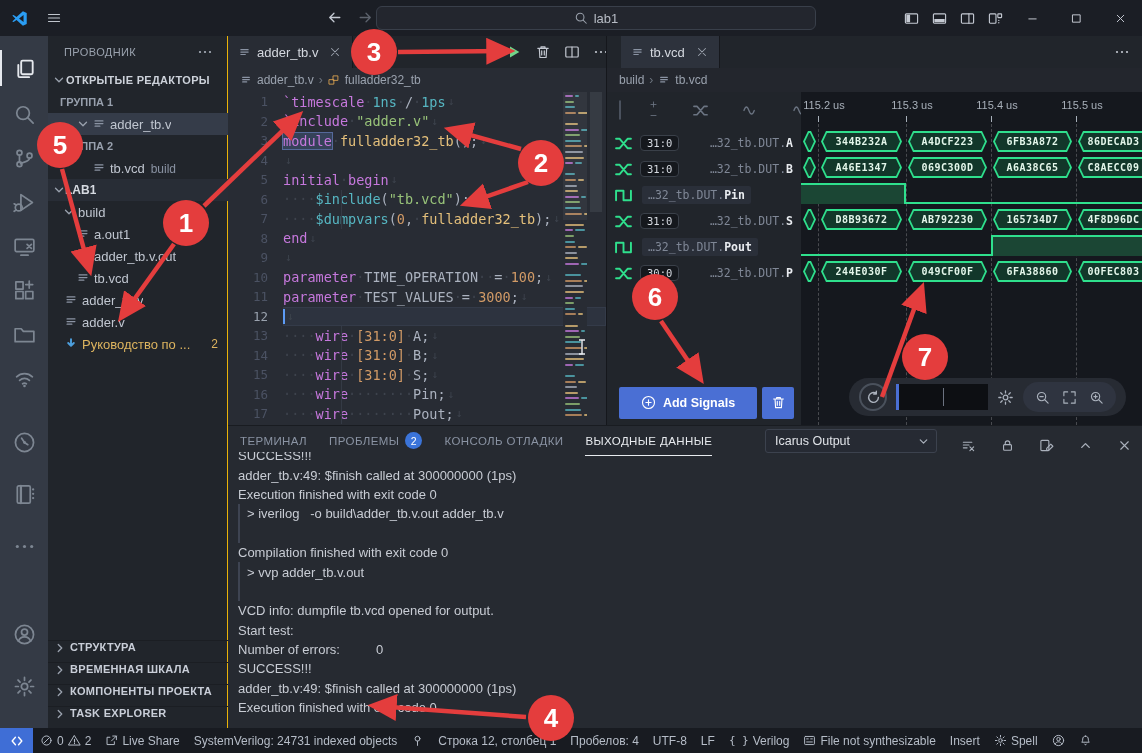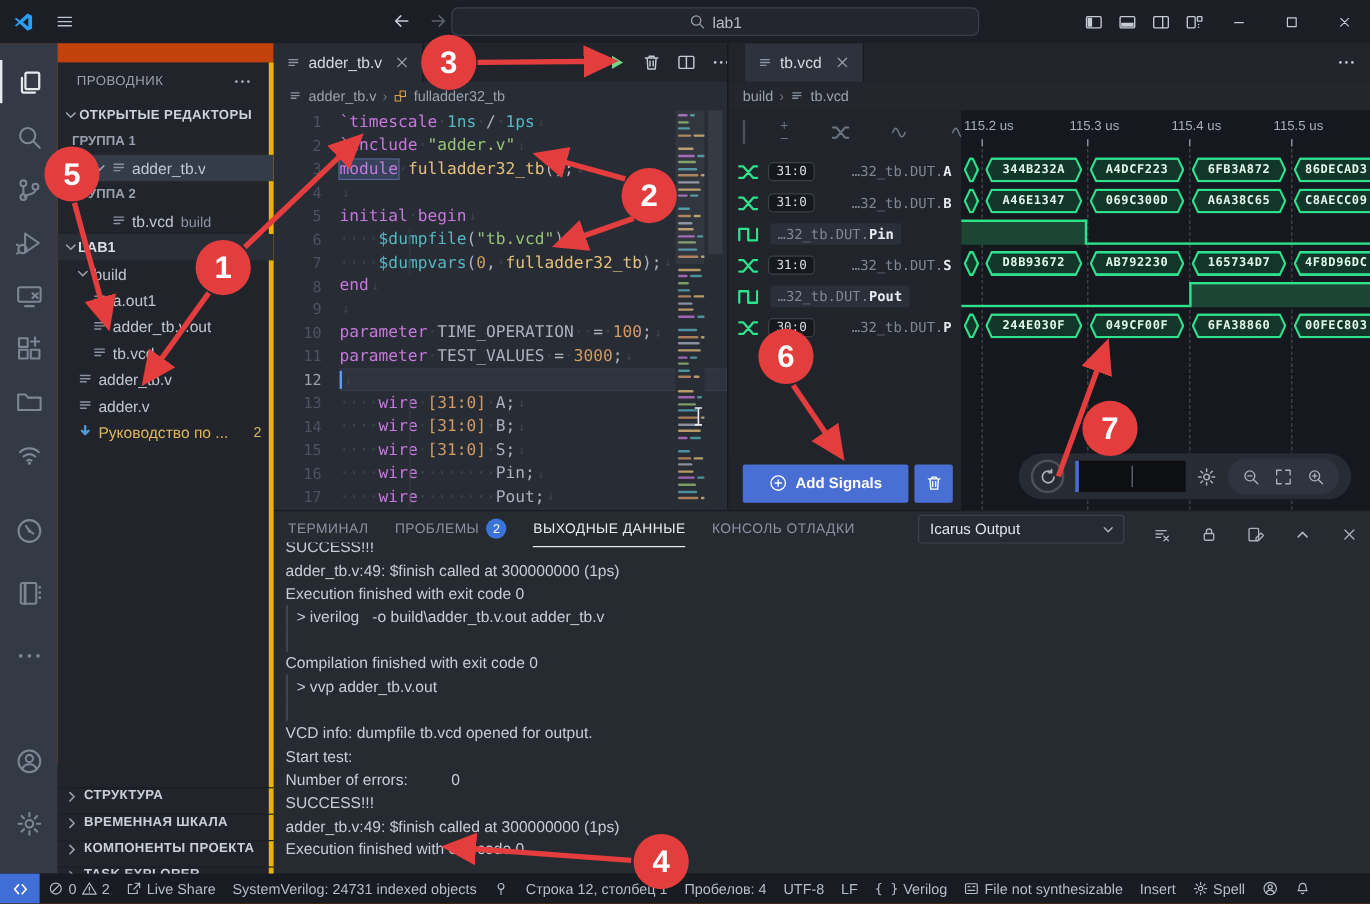--- a/index.html
+++ b/index.html
@@ -24,21 +24,21 @@
   .tb-right .wctl{width:44px;height:36px;color:#c5cad3;display:flex;align-items:center;justify-content:center;}
   .tb-right .wctl .ic{width:13px;height:13px;}
 
   
   #activitybar{position:absolute;left:0;top:36px;width:48px;height:692px;background:#343a45;z-index:4;}
   .ab-item{position:absolute;left:0;width:48px;height:36px;display:flex;align-items:center;justify-content:center;color:#7d8692;}
   .ab-item .ic{width:23px;height:23px;}
   .ab-item.active{color:#e6e9ee;border-left:2px solid #e6e9ee;}
 
   
-  #sidebar{position:absolute;left:48px;top:52px;width:180px;height:692px;background:#21252b;border-right:4px solid #eab308;z-index:3;}
+  #sidebar{position:absolute;left:48px;top:36px;width:180px;height:692px;background:#21252b;border-right:1px solid #eab308;z-index:3;}
   .sb-title{position:absolute;left:16px;top:10px;font-size:11px;color:#9aa2ae;letter-spacing:.4px;}
   .sb-title-more{position:absolute;right:14px;top:8px;width:16px;height:16px;color:#aab1bc;}
   #sb-tree{position:absolute;left:0;top:33px;width:180px;}
   .sb-row{position:relative;height:22px;display:flex;align-items:center;font-size:13px;color:#c0c6d0;white-space:nowrap;}
   .sb-row .chev{position:absolute;width:14px;height:14px;color:#9aa2ae;}
   .sb-row .ficon{position:absolute;width:14px;height:14px;color:#8a93a3;}
   .sb-row .lbl{position:absolute;overflow:hidden;}
   .sb-hdr .lbl{font-size:11px;font-weight:bold;color:#cdd2da;letter-spacing:.3px;}
   .sb-group .lbl{font-size:11px;font-weight:bold;color:#98a0ad;}
   .sb-root{background:#282d36;}
@@ -593,21 +593,21 @@
           <div class="cl">
             <span class="ln">4</span>
             <span class="ct"><span class="eol">↓</span></span>
           </div>
           <div class="cl">
             <span class="ln">5</span>
             <span class="ct"><span class="tok-kw">initial</span><span class="tok-ws">·</span><span class="tok-kw">begin</span><span class="eol">↓</span></span>
           </div>
           <div class="cl">
             <span class="ln">6</span>
-            <span class="ct"><span class="guide-line"></span><span class="tok-ws">····</span><span class="tok-fn">$dumpfile</span><span class="tok-pun">(</span><span class="tok-str">"tb.vcd"</span><span class="tok-pun">);</span><span class="eol">↓</span></span>
+            <span class="ct"><span class="guide-line"></span><span class="tok-ws">····</span><span class="tok-fn">$include</span><span class="tok-pun">(</span><span class="tok-str">"tb.vcd"</span><span class="tok-pun">);</span><span class="eol">↓</span></span>
           </div>
           <div class="cl">
             <span class="ln">7</span>
             <span class="ct"><span class="guide-line"></span><span class="tok-ws">····</span><span class="tok-fn">$dumpvars</span><span class="tok-pun">(</span><span class="tok-num">0</span><span class="tok-pun">,</span><span class="tok-ws">·</span><span class="tok-typ">fulladder32_tb</span><span class="tok-pun">);</span><span class="eol">↓</span></span>
           </div>
           <div class="cl">
             <span class="ln">8</span>
             <span class="ct"><span class="tok-kw">end</span><span class="eol">↓</span></span>
           </div>
           <div class="cl">
@@ -1010,25 +1010,25 @@
 
     <div id="panel">
       <div id="panel-tabs">
           <div class="ptab">
             <span>ТЕРМИНАЛ</span>
           </div>
           <div class="ptab">
             <span>ПРОБЛЕМЫ</span>
             <span class="pbadge">2</span>
           </div>
+          <div class="ptab">
+            <span>КОНСОЛЬ ОТЛАДКИ</span>
+          </div>
           <div class="ptab active">
             <span>ВЫХОДНЫЕ ДАННЫЕ</span>
-          </div>
-          <div class="ptab">
-            <span>КОНСОЛЬ ОТЛАДКИ</span>
           </div>
         </div>
       <div id="panel-actions">
         <div id="out-select">
           <span>Icarus Output</span>
           <span class="ic">
               <svg viewBox="0 0 16 16" fill="none" stroke="currentColor" stroke-width="1.5" stroke-linecap="round" stroke-linejoin="round">
                 <path d="M4 6l4 4 4-4"></path>
               </svg>
             </span>

